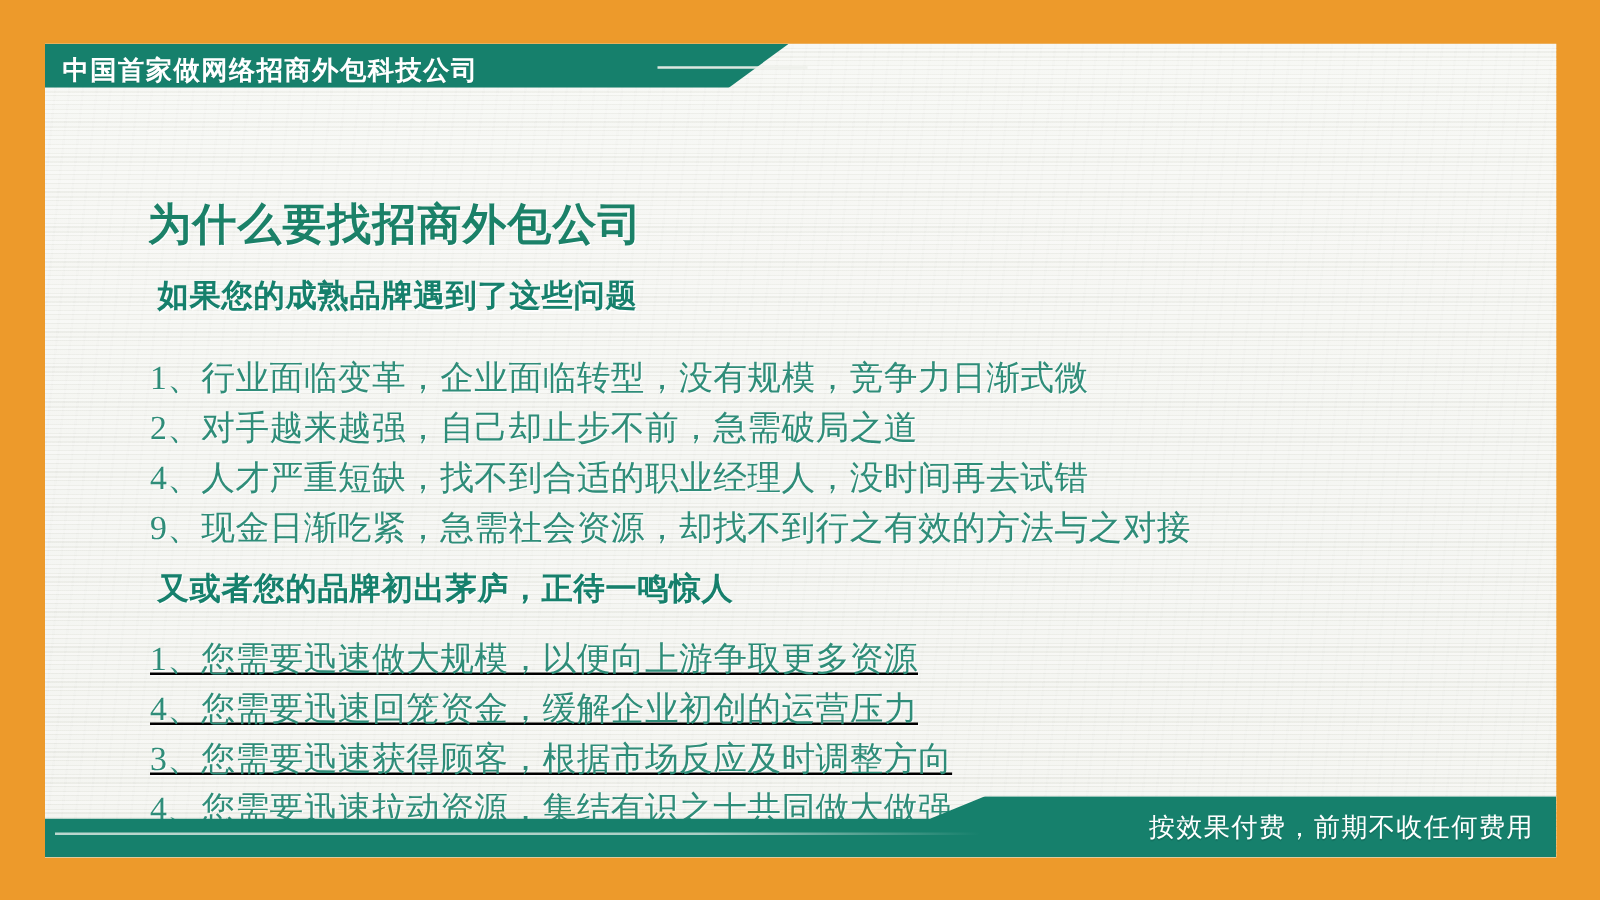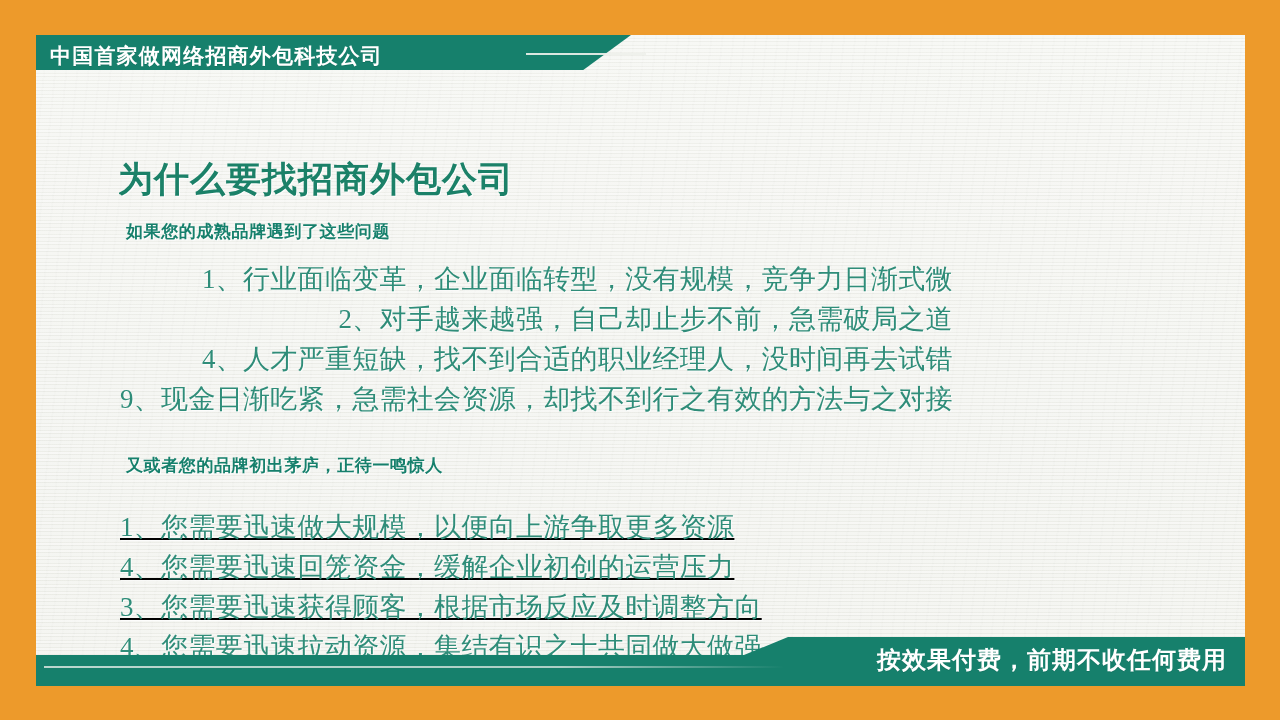--- a/index.html
+++ b/index.html
@@ -90,39 +90,39 @@
     font-size: 35px;
     font-weight: bold;
     color: #1b8168;
     letter-spacing: 1px;
     white-space: nowrap;
     text-shadow: 1px 1px 0 rgba(255,255,255,0.85);
   }
 
   .section-heading {
     position: absolute;
-    font-size: 17px;
+    font-size: 25px;
     font-weight: bold;
     color: #16806c;
     letter-spacing: 0.6px;
     white-space: nowrap;
     text-shadow: 1px 1px 0 rgba(255,255,255,0.85);
   }
   #section-heading-1 { left: 90px; top: 185px; }
   #section-heading-2 { left: 90px; top: 419px; }
 
   
   .bullet-list {
     position: absolute;
     left: 84px;
     margin: 0;
     padding: 0;
     list-style: none;
   }
-  #bullet-list-1 { top: 224px; text-align: right; }
+  #bullet-list-1 { top: 247px; }
   #bullet-list-2 { top: 472px; text-decoration: underline; }
 
   .bullet-item {
     font-family: "Liberation Serif", "DejaVu Serif", serif;
     font-size: 27px;
     line-height: 40px;
     color: #2f8d79;
     white-space: nowrap;
     letter-spacing: 0.3px;
     text-shadow: 1px 1px 0 rgba(255,255,255,0.7);
@@ -135,22 +135,22 @@
     bottom: 0;
     width: 1209px;
     height: 49px;
     background: #16806c;
     clip-path: polygon(0 18px, 708px 18px, 752px 0, 1209px 0, 1209px 49px, 0 49px);
   }
   #bottom-banner-text {
     position: absolute;
     right: 18px;
     bottom: 10px;
-    font-size: 24px;
-    font-weight: bold;
+    font-size: 21px;
+    font-weight: normal;
     color: #ffffff;
     letter-spacing: 1px;
     white-space: nowrap;
     text-shadow: 0 1px 0 rgba(0,0,0,0.10);
   }
   #bottom-banner-rule {
     position: absolute;
     left: 8px;
     bottom: 18px;
     width: 740px;

